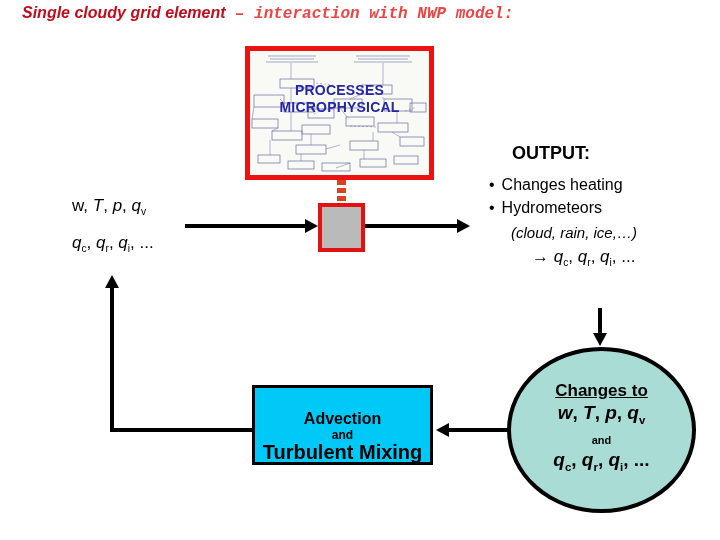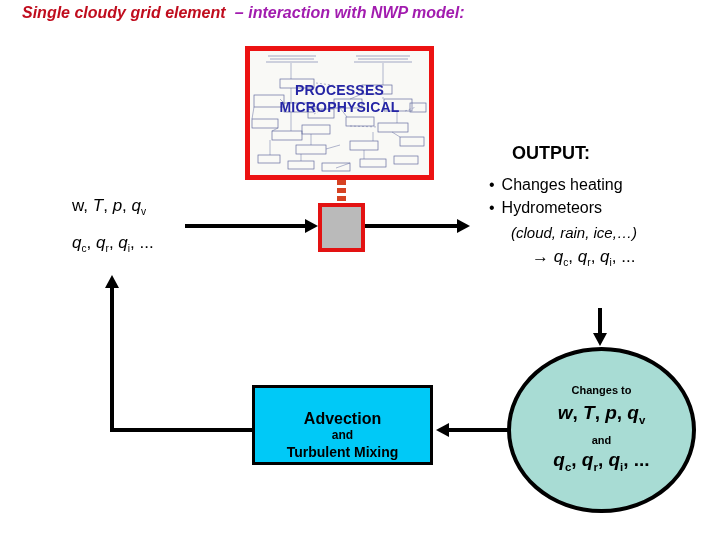--- a/index.html
+++ b/index.html
@@ -3,21 +3,21 @@
 <meta charset="utf-8">
 <style>
   html,body{margin:0;padding:0;background:#ffffff;}
   .slide{
     position:relative;width:720px;height:540px;background:#ffffff;overflow:hidden;
     font-family:"Liberation Sans","DejaVu Sans",sans-serif;color:#000;
   }
   
   .title{position:absolute;left:22px;top:4px;font-size:16px;font-weight:bold;font-style:italic;white-space:nowrap;}
   .title .t-red{color:#C00D1E;}
-  .title .t-black{color:#a21caf;margin-left:0.30em;}
+  .title .t-black{color:#ef4444;margin-left:0.30em;font-family:Liberation Mono, monospace;}
 
   
   .mp-box{position:absolute;left:245px;top:46px;width:189px;height:134px;border:5px solid #EC1212;background:#F9F9F6;box-sizing:border-box;}
   .mp-box svg{position:absolute;left:0;top:0;width:100%;height:100%;}
   .mp-caption{position:absolute;left:0;right:0;top:31px;text-align:center;color:#2525A5;font-weight:bold;font-size:14px;line-height:17px;letter-spacing:.2px;}
 
   
   .dashes{position:absolute;left:337px;top:180px;width:9px;height:23px;
     background:repeating-linear-gradient(to bottom,#D64222 0 5px,transparent 5px 8px);}
 
@@ -44,27 +44,27 @@
   .ob1{top:176px;} .ob2{top:199px;}
   .output-note{position:absolute;left:511px;top:224px;font-size:15px;font-style:italic;}
   .output-result{position:absolute;left:532px;top:247px;font-size:17px;}
 
   
   .advection-box{position:absolute;left:252px;top:385px;width:181px;height:80px;background:#00C9F7;
     border:3px solid #000;box-sizing:border-box;display:flex;flex-direction:column;justify-content:flex-end;
     align-items:center;text-align:center;font-weight:bold;}
   .adv-l1{font-size:16px;line-height:19px;}
   .adv-l2{font-size:12px;line-height:15px;}
-  .adv-l3{font-size:14px;line-height:19px;}
+  .adv-l3{font-size:20px;line-height:19px;}
 
   
   .changes-ellipse{position:absolute;left:507px;top:347px;width:189px;height:166px;background:#A8DCD4;
     border:4px solid #000;border-radius:50%;box-sizing:border-box;display:flex;flex-direction:column;
     justify-content:center;align-items:center;text-align:center;}
-  .ch-l1{font-size:11px;font-weight:bold;line-height:19px;}
+  .ch-l1{font-size:17px;font-weight:bold;line-height:19px;text-decoration:underline;}
   .ch-l2{font-size:19px;font-weight:bold;line-height:25px;}
   .ch-l3{font-size:11px;font-weight:bold;line-height:14px;}
   .ch-l4{font-size:19px;font-weight:bold;line-height:25px;}
 
   sub{font-size:60%;font-style:normal;}
   i{font-style:italic;}
 </style>
 </head>
 <body>
 

